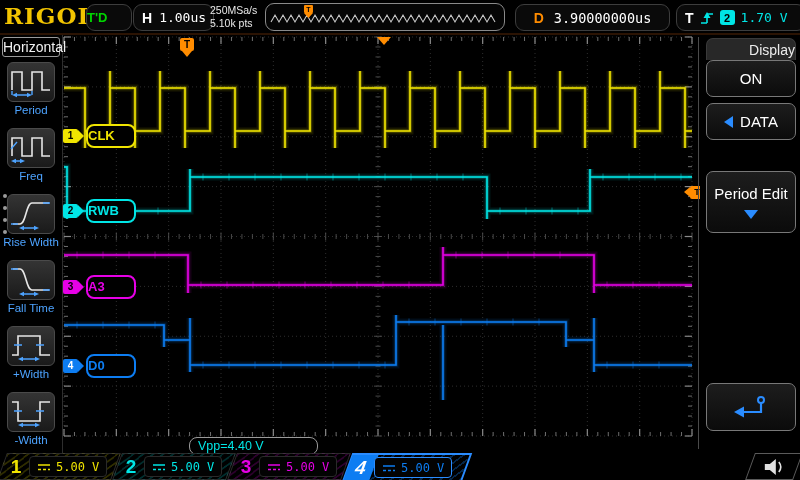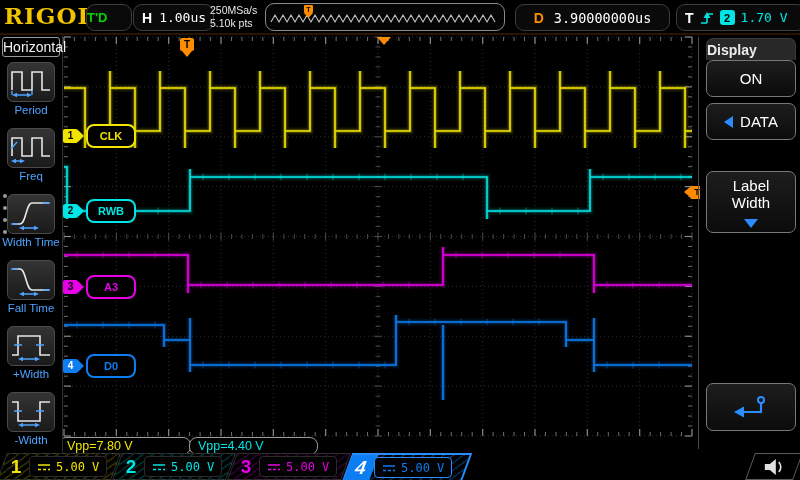--- a/index.html
+++ b/index.html
@@ -42,36 +42,36 @@
         background:linear-gradient(#343434,#1a1a1a);display:flex;align-items:center;justify-content:center;}
   .mlbl{margin-top:2px;font-size:11.5px;}
   .pagedots{position:absolute;left:3px;top:151px;}
   .pagedots i{display:block;width:4px;height:4px;border-radius:50%;background:#9a9a9a;margin:8px 0;}
 
   
   .rmenu{position:absolute;left:700px;top:35px;width:100px;height:420px;background:#000;}
   .rmenu-sep{position:absolute;left:698px;top:37px;width:1px;height:412px;background:#4a4a4a;}
   .rgroup{position:absolute;left:6px;width:90px;}
   .rhead{background:#282828;border:1px solid #3a3a3a;border-bottom:none;border-radius:7px 7px 0 0;
-         color:#ececec;font-size:14px;text-align:left;padding:3px 0 2px 0;font-weight:bold;}
+         color:#ececec;font-size:14px;text-align:right;padding:3px 0 2px 0;}
   .rbtn{display:flex;align-items:center;justify-content:center;gap:7px;width:100%;
         background:linear-gradient(#1d1d1d,#0b0b0b);border:1.5px solid #787878;border-radius:7px;
         color:#fff;font-size:15px;font-family:"Liberation Sans",sans-serif;cursor:pointer;}
   .tri-left{width:0;height:0;border-top:6px solid transparent;border-bottom:6px solid transparent;
             border-right:9px solid #2a8cff;}
   .tri-down{width:0;height:0;border-left:7px solid transparent;border-right:7px solid transparent;
             border-top:9px solid #2a8cff;}
 
   
   .chan-marker{position:absolute;width:15px;height:14px;border-radius:2px;text-align:center;
                font-size:10px;font-weight:bold;line-height:14px;}
   .chan-marker i{position:absolute;right:-6px;top:1px;width:0;height:0;border-top:6px solid transparent;
                  border-bottom:6px solid transparent;border-left-width:6px;border-left-style:solid;}
   .chan-label{position:absolute;width:46px;height:20px;background:#000;border-width:2px;border-style:solid;
-              border-radius:8px;text-align:center;font-size:11px;font-weight:bold;line-height:20px;}
+              border-radius:8px;font-size:13px;font-weight:bold;line-height:20px;}
   .trig-flag{position:absolute;width:14px;height:13px;background:#ff8c00;border-radius:2px;color:#000;
              font-size:10px;font-weight:bold;text-align:center;line-height:13px;}
   .trig-flag:after{content:"";position:absolute;left:2px;top:13px;width:0;height:0;
                    border-left:5px solid transparent;border-right:5px solid transparent;
                    border-top:6px solid #ff8c00;}
   .center-marker{position:absolute;width:0;height:0;border-left:7px solid transparent;
                  border-right:7px solid transparent;border-top:8px solid #ff8c00;}
   .trig-level{position:absolute;width:14px;height:13px;background:#ff8c00;border-radius:2px;color:#000;
               font-size:9px;font-weight:bold;text-align:center;line-height:13px;}
   .trig-level:before{content:"";position:absolute;left:-6px;top:1px;width:0;height:0;
@@ -494,21 +494,20 @@
       <div class="chan-label" style="left:86px;top:199px;border-color:#00e6e6;color:#00e6e6;">RWB</div>
       <div class="chan-marker" style="left:63px;top:280px;background:#e600e6;color:#000;">3<i style="border-left-color: rgb(230, 0, 230);"></i></div>
       <div class="chan-label" style="left:86px;top:275px;border-color:#e600e6;color:#e600e6;">A3</div>
       <div class="chan-marker" style="left:63px;top:359px;background:#0d7df2;color:#fff;">4<i style="border-left-color: rgb(13, 125, 242);"></i></div>
       <div class="chan-label" style="left:86px;top:354px;border-color:#0d7df2;color:#0d7df2;">D0</div>
       <div class="trig-flag" style="left:180px;top:38px;">T</div>
       <div class="center-marker" style="left:377px;top:37px;"></div>
       <div class="trig-level" style="left:690px;top:186px;">T</div>
     </div>
 
-  <div class="meas-box" id="meas-0" style="left: 58px; width: 115px; color: rgb(240, 228, 0);">Vpp=7.80 V</div>
   <div class="meas-box" id="meas-1" style="left: 189px; width: 111px; color: rgb(0, 230, 230);">Vpp=4.40 V</div>
 
   <div class="lmenu">
     <div class="lmenu-title">Horizontal</div>
     <div id="lmenu-items">
         <div class="mitem" style="top: 27px;">
           <div class="mbtn">
             <svg width="44" height="36" viewBox="0 0 44 36">
               <path d="M3,26 V8 H13 V26 H23 V8 H33 V26 H41" fill="none" stroke="#e6e6e6" stroke-width="1.6"></path>
               <path d="M3,27 V31 M23,27 V31 M7,31 H19" stroke="#4da3ff" stroke-width="1.4" fill="none"></path>
@@ -531,21 +530,21 @@
         </div>
         <div class="mitem" style="top: 159px;">
           <div class="mbtn">
             <svg width="44" height="36" viewBox="0 0 44 36">
               <path d="M4,28 H11 C17,28 17,7 23,7 H40" fill="none" stroke="#e6e6e6" stroke-width="1.6"></path>
               <path d="M2,28 H9 M34,7 H41 M14,32 H26" stroke="#4da3ff" stroke-width="1.4" fill="none"></path>
               <polygon points="10,32 15,29.8 15,34.2" fill="#4da3ff"></polygon>
               <polygon points="30,32 25,29.8 25,34.2" fill="#4da3ff"></polygon>
             </svg>
           </div>
-          <div class="mlbl" style="color:#4da3ff">Width Time</div>
+          <div class="mlbl" style="color:#4da3ff">Rise Width</div>
         </div>
         <div class="mitem" style="top: 225px;">
           <div class="mbtn">
             <svg width="44" height="36" viewBox="0 0 44 36">
               <path d="M4,7 H11 C17,7 17,28 23,28 H40" fill="none" stroke="#e6e6e6" stroke-width="1.6"></path>
               <path d="M2,7 H9 M34,28 H41 M14,32 H26" stroke="#4da3ff" stroke-width="1.4" fill="none"></path>
               <polygon points="10,32 15,29.8 15,34.2" fill="#4da3ff"></polygon>
               <polygon points="30,32 25,29.8 25,34.2" fill="#4da3ff"></polygon>
             </svg>
           </div>
@@ -591,21 +590,21 @@
       </button>
     </div>
     <div class="rgroup" style="top:68px;">
       <button class="rbtn" style="height:37px;justify-content:center;">
         <span class="tri-left"></span>
         <span>DATA</span>
       </button>
     </div>
     <div class="rgroup" style="top:136px;">
       <button class="rbtn" style="height:62px;flex-direction:column;gap:8px;">
-        <span>Label Width</span>
+        <span>Period Edit</span>
         <span class="tri-down"></span>
       </button>
     </div>
     <div class="rgroup" style="top:348px;">
       <button class="rbtn" style="height:48px;">
         <svg width="42" height="28">
           <circle cx="31" cy="7" r="3" fill="none" stroke="#2a8cff" stroke-width="2"></circle>
           <path d="M31,10 V19 H13" fill="none" stroke="#2a8cff" stroke-width="2.2"></path>
           <polygon points="14,13.5 14,24.5 4,19" fill="#2a8cff"></polygon>
         </svg>

